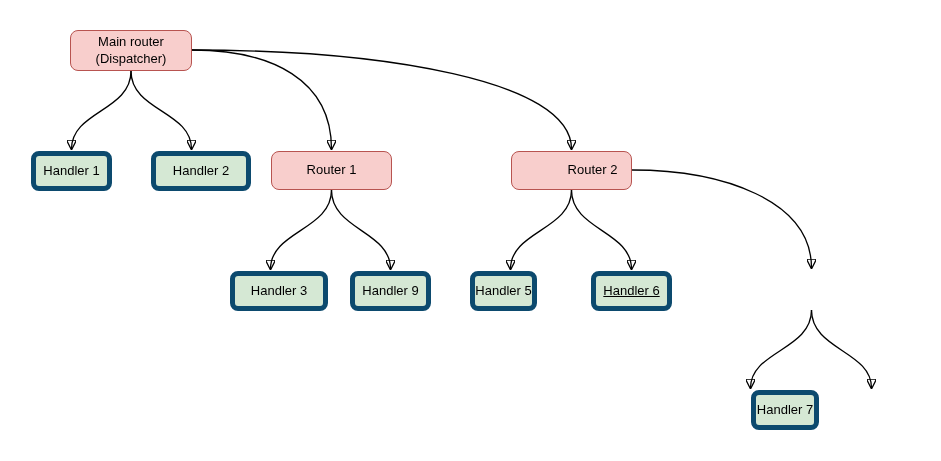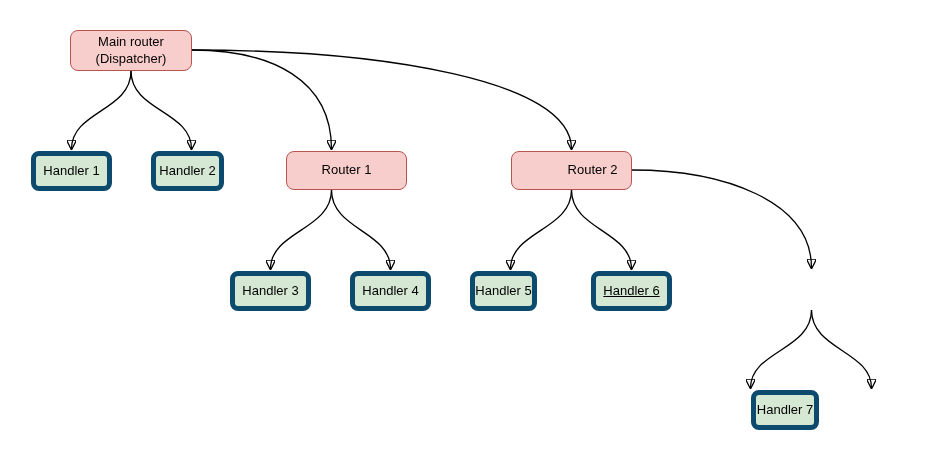--- a/index.html
+++ b/index.html
@@ -45,24 +45,24 @@
     border-radius: 8px;
   }
   .node.handler {
     background: #d5e8d4;
     border: 5px solid #0c4a6e;
     border-radius: 8px;
   }
   
   #n-main     { left: 70px;  top: 30px;  width: 122px; height: 41px; }
   #n-handler1 { left: 31px;  top: 151px; width: 81px;  height: 40px; }
-  #n-handler2 { left: 151px; top: 151px; width: 73px;  height: 40px; }
-  #n-router1  { left: 271px; top: 151px; width: 121px; height: 39px; margin-left: 15px; }
+  #n-handler2 { left: 151px; top: 151px; width: 100px;  height: 40px; }
+  #n-router1  { left: 271px; top: 151px; width: 121px; height: 39px; }
   #n-router2  { left: 511px; top: 151px; width: 121px; height: 39px; padding-left: 42px; }
-  #n-handler3 { left: 230px; top: 271px; width: 81px;  height: 40px; }
+  #n-handler3 { left: 230px; top: 271px; width: 98px;  height: 40px; }
   #n-handler4 { left: 350px; top: 271px; width: 81px;  height: 40px; }
   #n-handler5 { left: 470px; top: 271px; width: 67px;  height: 40px; }
   #n-handler6 { left: 591px; top: 271px; width: 81px;  height: 40px; text-decoration: underline; }
   #n-router3  { left: 751px; top: 270px; width: 121px; height: 40px; }
   #n-handler7 { left: 751px; top: 390px; width: 68px;  height: 40px; }
   #n-handler8 { left: 831px; top: 390px; width: 81px;  height: 40px; }
 </style>
 </head>
 <body>
 
@@ -94,21 +94,21 @@
   <div id="n-handler1" class="node handler">Handler 1</div>
 
   <div id="n-handler2" class="node handler">Handler 2</div>
 
   <div id="n-router1" class="node router">Router 1</div>
 
   <div id="n-router2" class="node router">Router 2</div>
 
   <div id="n-handler3" class="node handler">Handler 3</div>
 
-  <div id="n-handler4" class="node handler">Handler 4</div>
+  <div id="n-handler4" class="node handler">Handler 9</div>
 
   <div id="n-handler5" class="node handler">Handler 5</div>
 
   <div id="n-handler6" class="node handler">Handler 6</div>
 
 
   <div id="n-handler7" class="node handler">Handler 7</div>
 
 
 </div>

